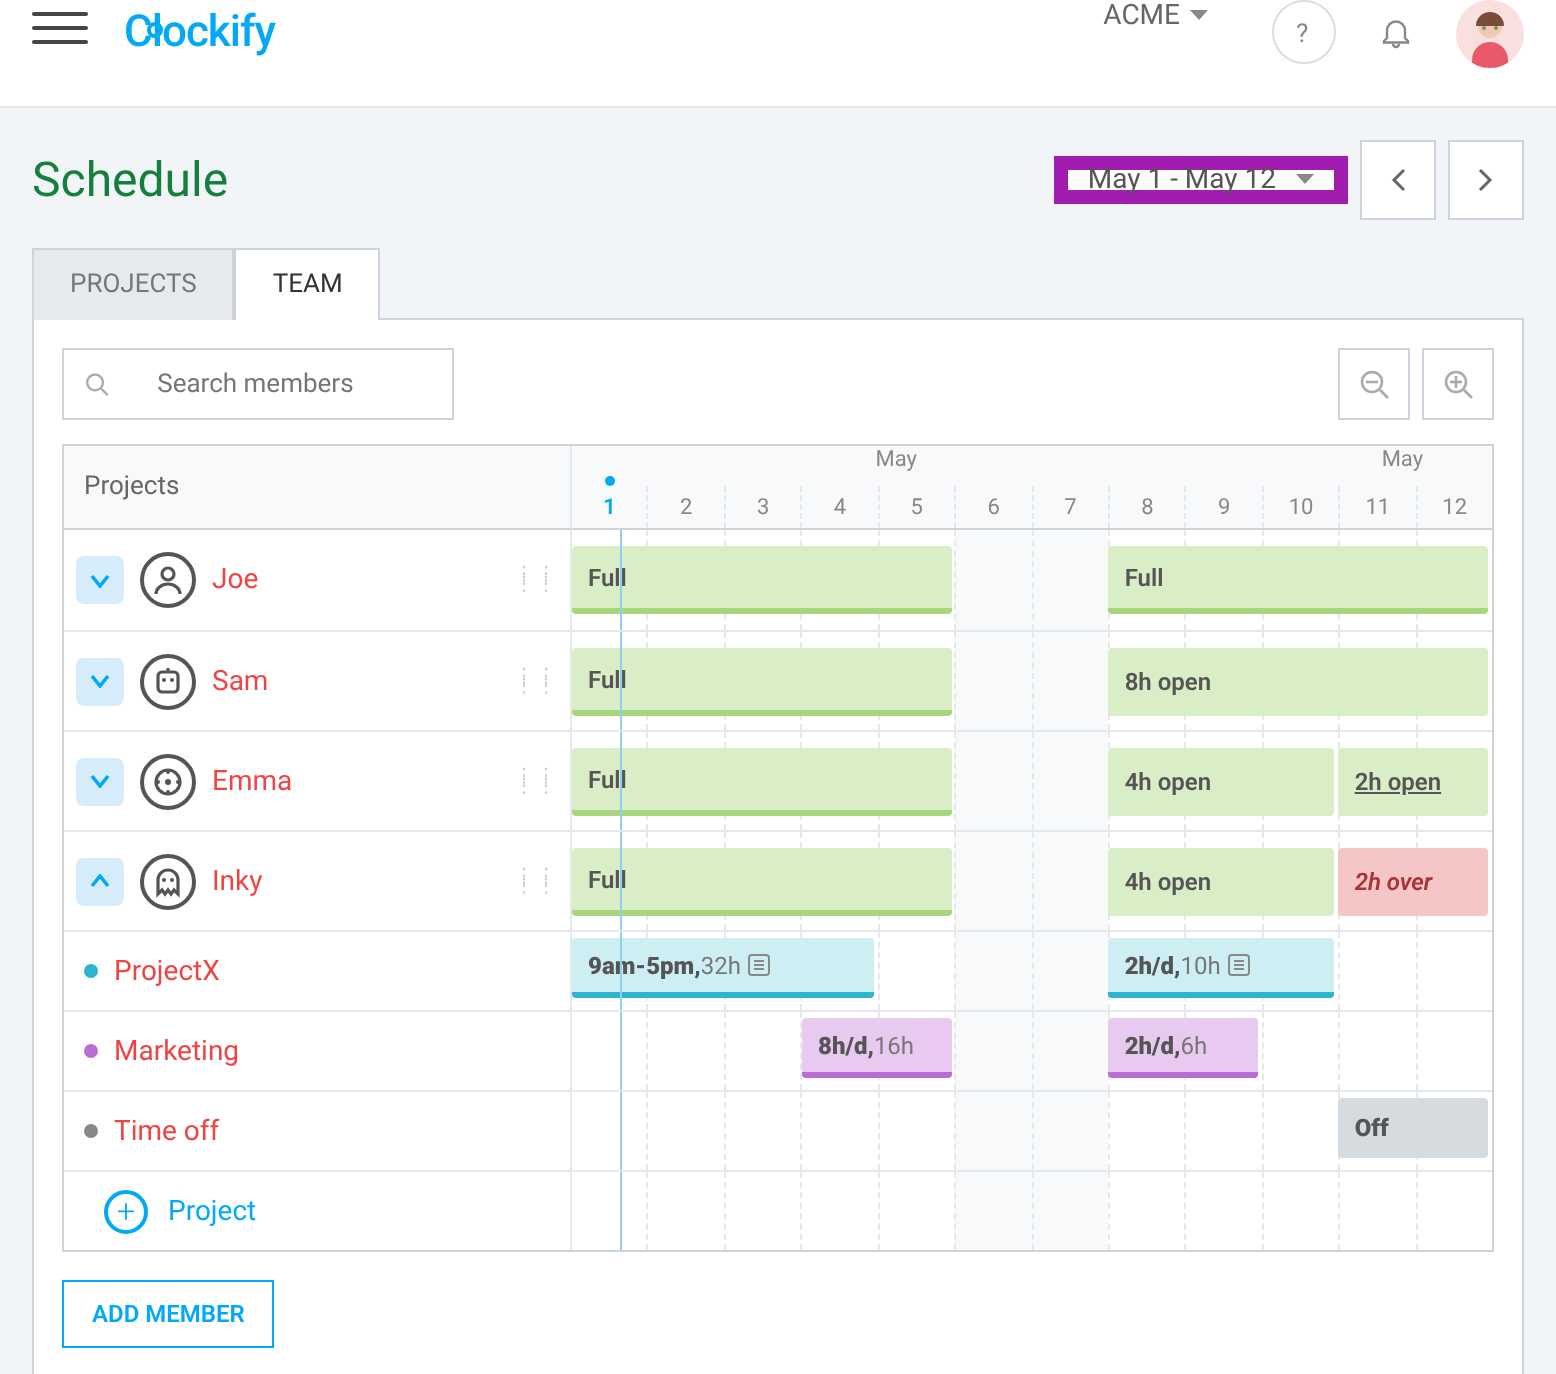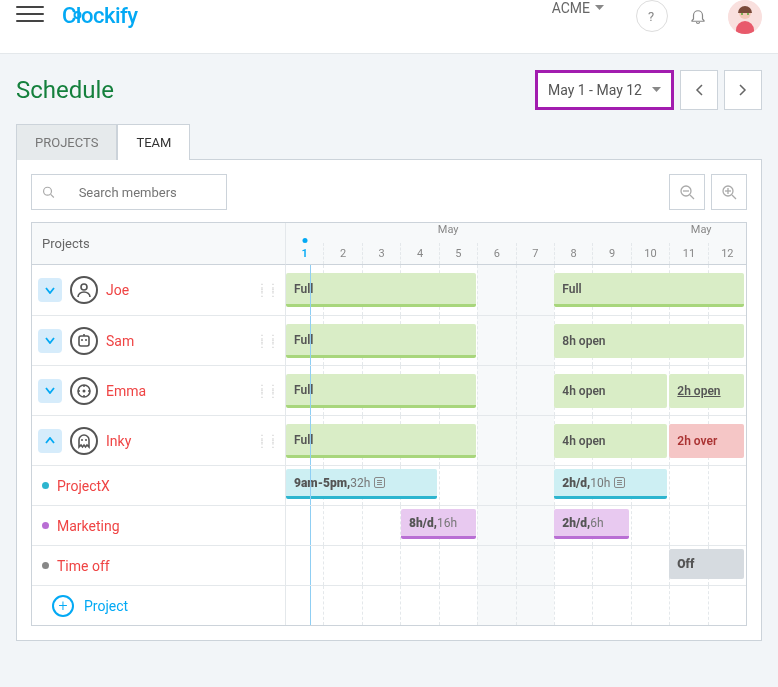--- a/index.html
+++ b/index.html
@@ -9,21 +9,21 @@
 .hamburger span{height:2px;background:#444;border-radius:2px}
 .logo{color:#03a9f4;font-size:24px;font-weight:500;letter-spacing:-0.5px}
 .logo svg{vertical-align:middle}
 .spacer{flex:1}
 .workspace{color:#666;font-size:14px;display:flex;align-items:center;gap:5px;margin-right:18px;cursor:pointer}
 .iconbtn{width:32px;height:32px;border:1px solid #ddd;border-radius:50%;display:flex;align-items:center;justify-content:center;margin-left:14px;cursor:pointer;color:#777}
 .avatar{width:34px;height:34px;border-radius:50%;margin-left:14px;background:#fbe4e6;display:flex;align-items:center;justify-content:center;overflow:hidden}
 .page{padding:16px}
 .titlerow{display:flex;align-items:center;margin-bottom:14px}
 .pagetitle{font-size:24px;color:#15803d;font-weight:400}
-.daterange{margin-left:auto;background:#fff;border:3px solid #a21caf;height:40px;display:flex;align-items:center;padding:0 10px;font-size:14px;color:#555}
+.daterange{margin-left:auto;background:#fff;border:7px solid #a21caf;height:24px;display:flex;align-items:center;padding:0 10px;font-size:14px;color:#555}
 .navbtn{width:38px;height:40px;background:#fff;border:1px solid #ccd3da;display:flex;align-items:center;justify-content:center;cursor:pointer;margin-left:6px;color:#666}
 .tabs{display:flex}
 .tab{padding:10px 18px;font-size:13px;color:#777;background:#e6eaec;border:1px solid #ccd3da;border-bottom:none;cursor:pointer}
 .tab.active{background:#fff;color:#333}
 .panel{background:#fff;border:1px solid #ccd3da;padding:14px;margin-top:-1px}
 .searchrow{display:flex;margin-bottom:12px;gap:6px}
 .search{flex:0 0 196px;height:36px;border:1px solid #ccd3da;display:flex;align-items:center;padding:0 10px;gap:24px}
 .search input{border:none;outline:none;font-size:13px;color:#666;width:100%}
 .zoombtn{width:36px;height:36px;border:1px solid #ccd3da;display:flex;align-items:center;justify-content:center;cursor:pointer;color:#888}
 .grid{border:1px solid #ccd3da}
@@ -330,21 +330,21 @@
                 <div class="weekend daysep"></div>
                 <div class=" daysep"></div>
                 <div class=" daysep"></div>
                 <div class=" daysep"></div>
                 <div class=" daysep"></div>
                 <div class=" daysep"></div>
               </div>
               <div class="nowline"></div>
               <div class="bar full" style="left:0%;width:calc(41.66666666666667% - 2px);">Full</div>
               <div class="bar open" style="left:58.333333333333336%;width:calc(25% - 2px);">4h open</div>
-              <div class="bar over" style="left:83.33333333333334%;width:calc(16.666666666666668% - 2px);">2h over</div>
+              <div class="bar over" style="left:83.33333333333334%;width:calc(16.666666666666668% - 2px);font-style:italic;">2h over</div>
             </div>
           </div>
           <div class="row subrow">
             <div class="left">
               <div class="dot" style="background:#2db5cf"></div>
               <div class="name">ProjectX</div>
             </div>
             <div class="timeline">
               <div class="gridbg">
                 <div class=" "></div>
@@ -452,14 +452,15 @@
                 <div class=" daysep"></div>
                 <div class=" daysep"></div>
                 <div class=" daysep"></div>
               </div>
               <div class="nowline"></div>
             </div>
           </div>
         </div>
     </div>
 
+    <button class="addmember">ADD MEMBER</button>
   </div>
 </div>
 
 </body></html>

